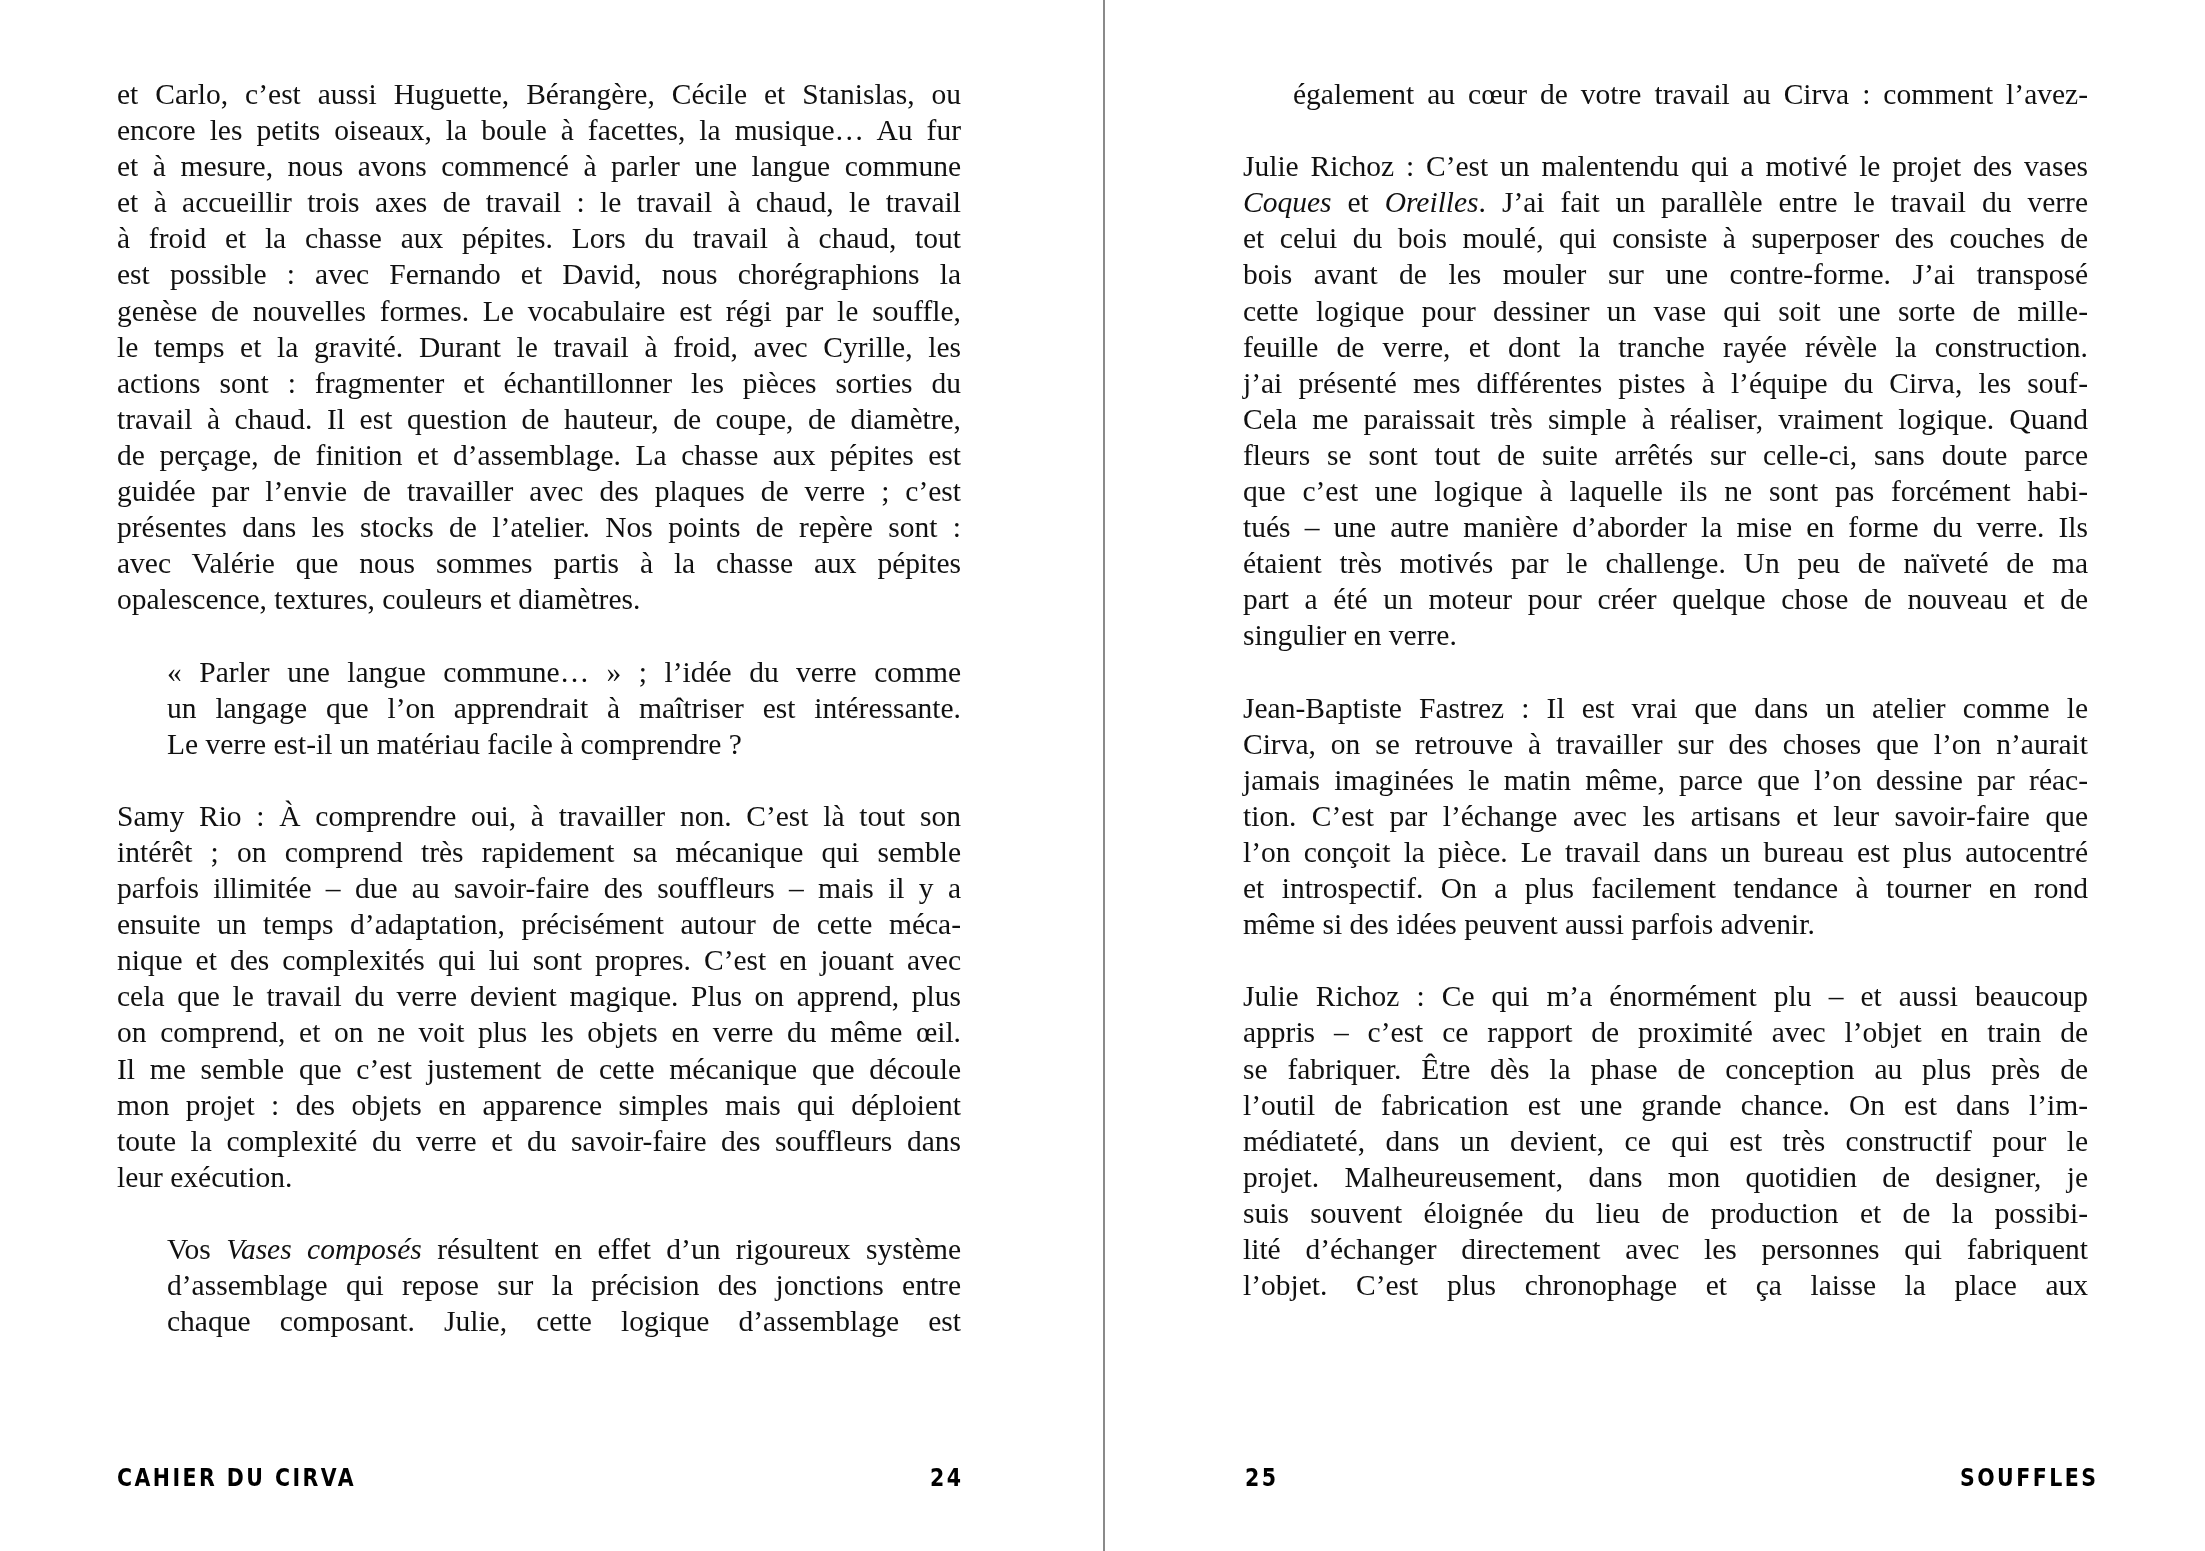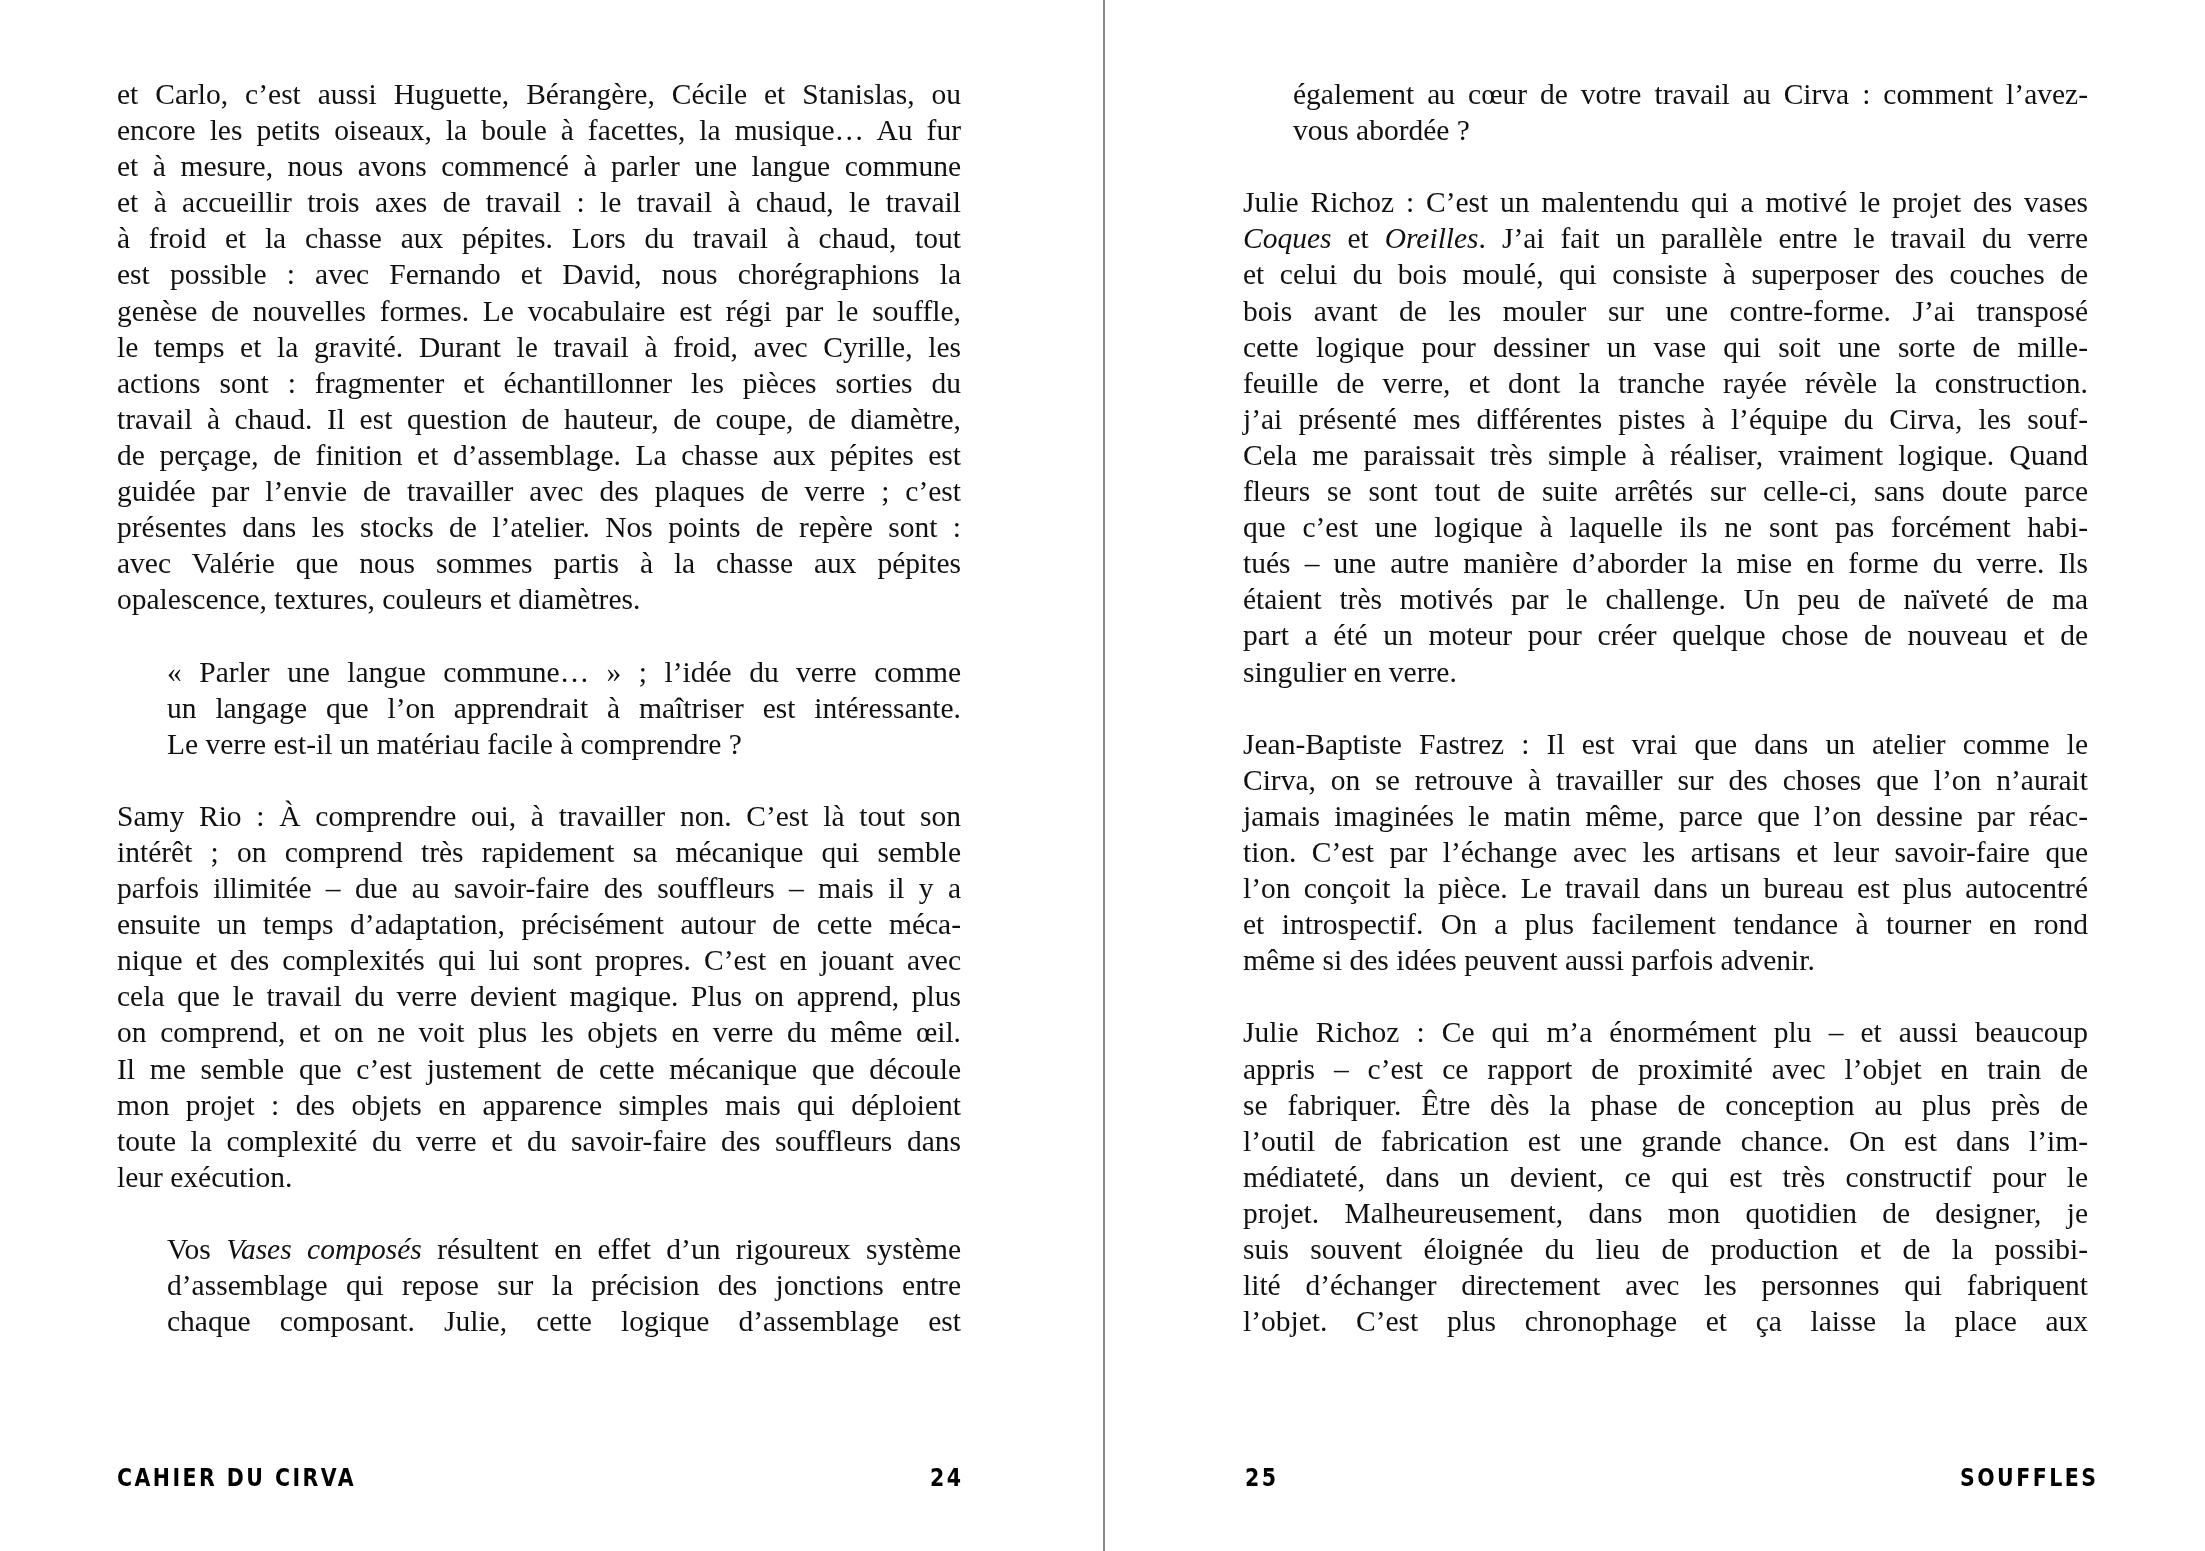--- a/index.html
+++ b/index.html
@@ -72,21 +72,20 @@
   <div class="footer f-left-title">CAHIER DU CIRVA</div>
   <div class="footer f-left-num">24</div>
 </div>
 
 <div class="divider"></div>
 
 <div class="page page-right">
   <div class="col">
     <p class="q">
       <span class="ln">également au cœur de votre travail au Cirva : comment l’avez-</span>
-      <span class="ln end">vous abordée ?</span>
     </p>
     <p>
       <span class="ln">Julie Richoz : C’est un malentendu qui a motivé le projet des vases</span>
       <span class="ln"><em>Coques</em><span> et </span><em>Oreilles</em><span>. J’ai fait un parallèle entre le travail du verre</span></span>
       <span class="ln">et celui du bois moulé, qui consiste à superposer des couches de</span>
       <span class="ln">bois avant de les mouler sur une contre-forme. J’ai transposé</span>
       <span class="ln">cette logique pour dessiner un vase qui soit une sorte de mille-</span>
       <span class="ln">feuille de verre, et dont la tranche rayée révèle la construction.</span>
       <span class="ln">j’ai présenté mes différentes pistes à l’équipe du Cirva, les souf-</span>
       <span class="ln">Cela me paraissait très simple à réaliser, vraiment logique. Quand</span>

